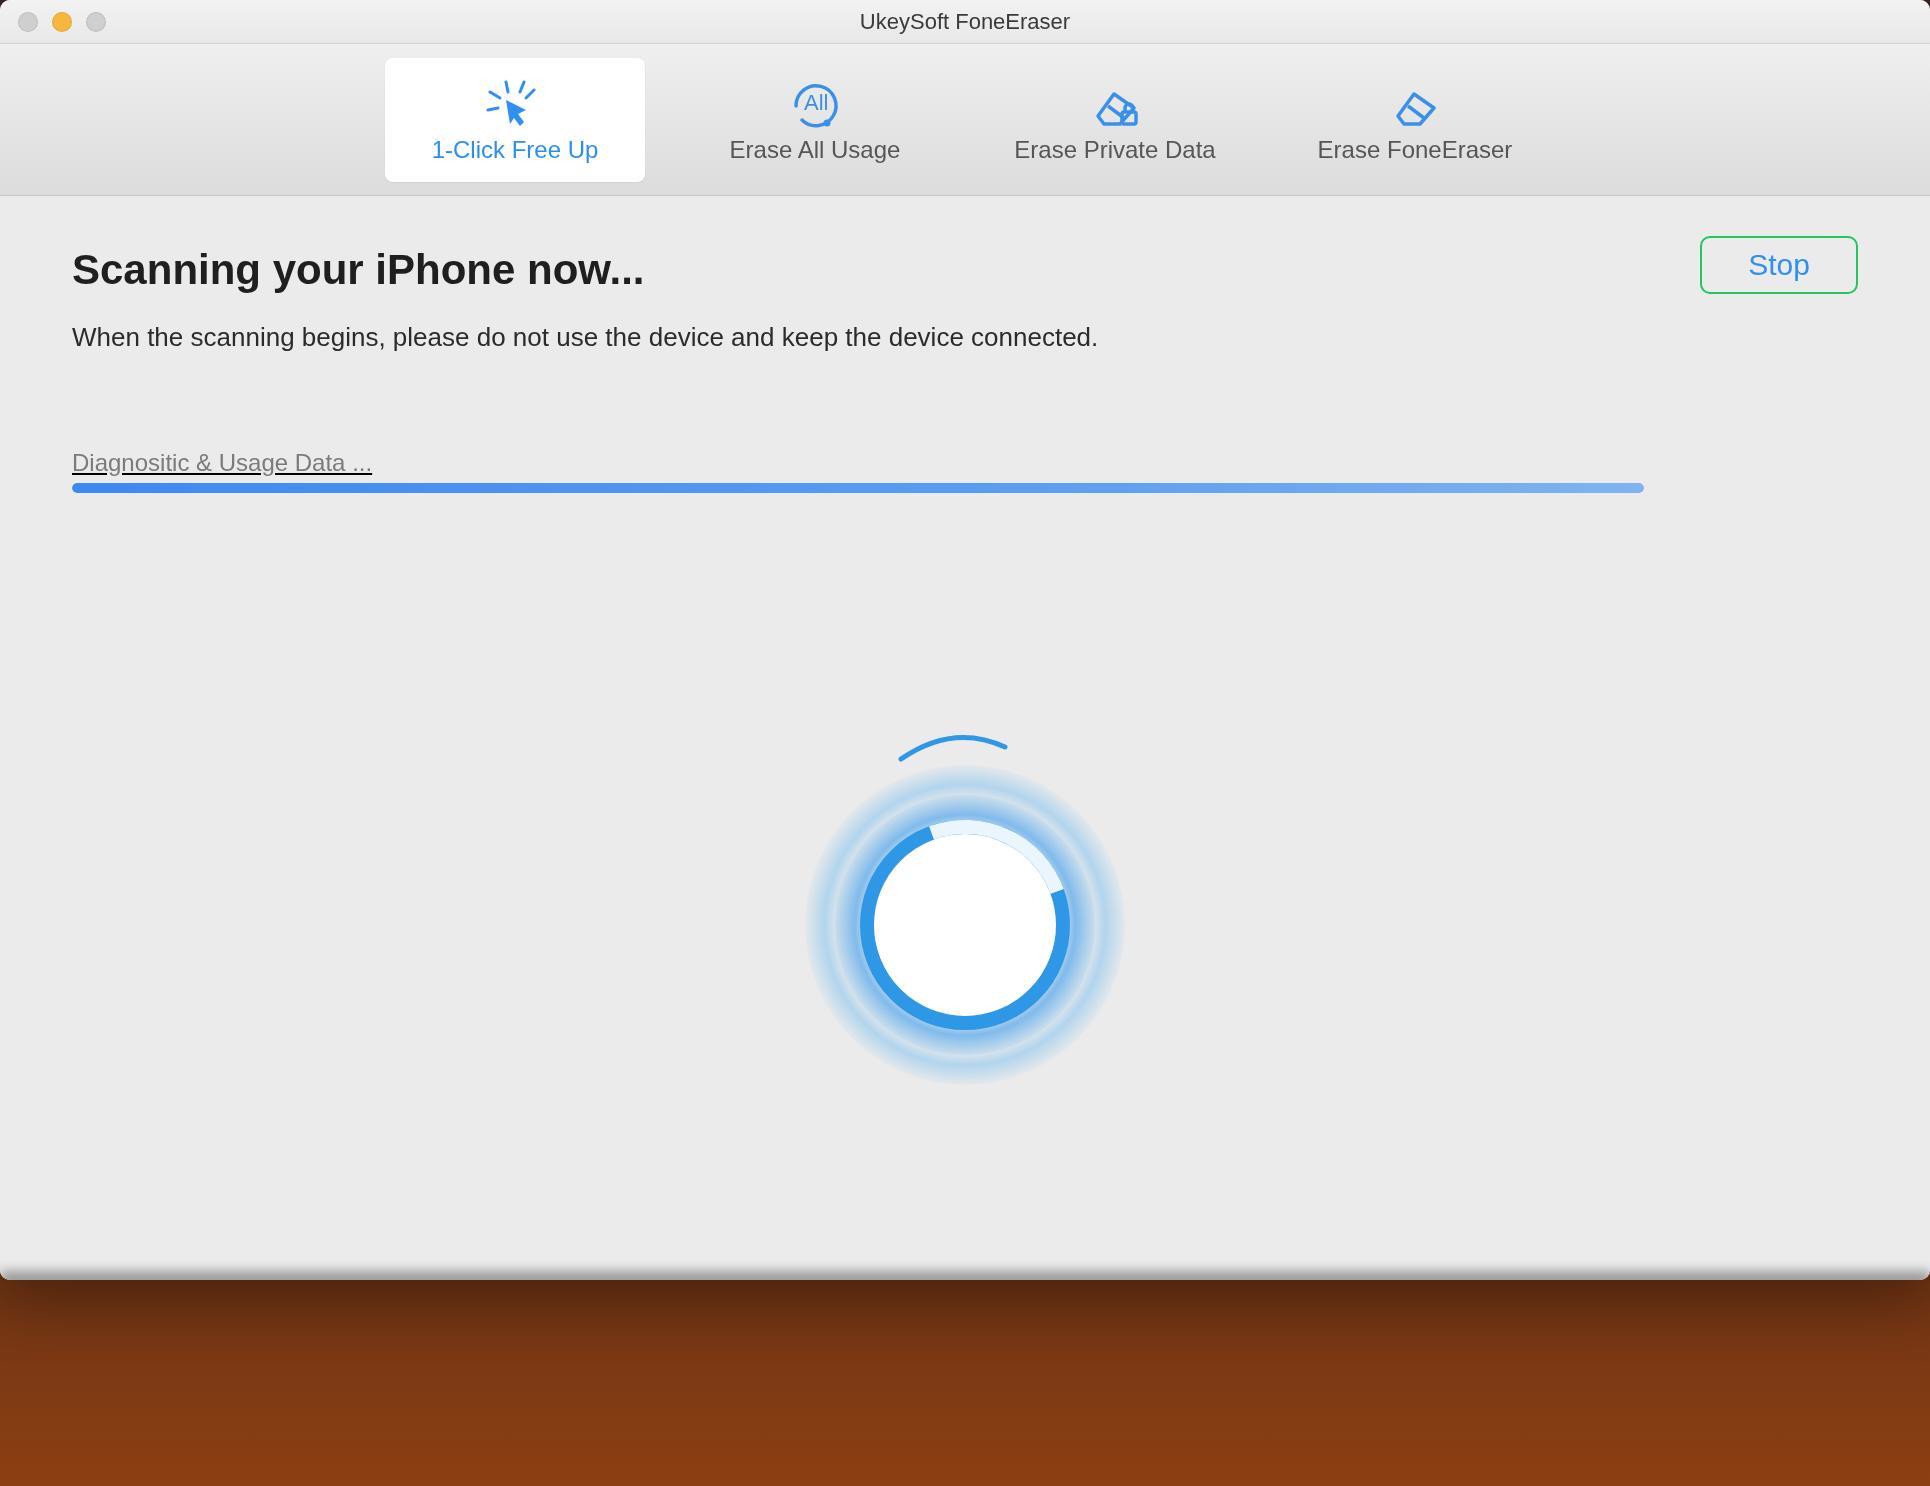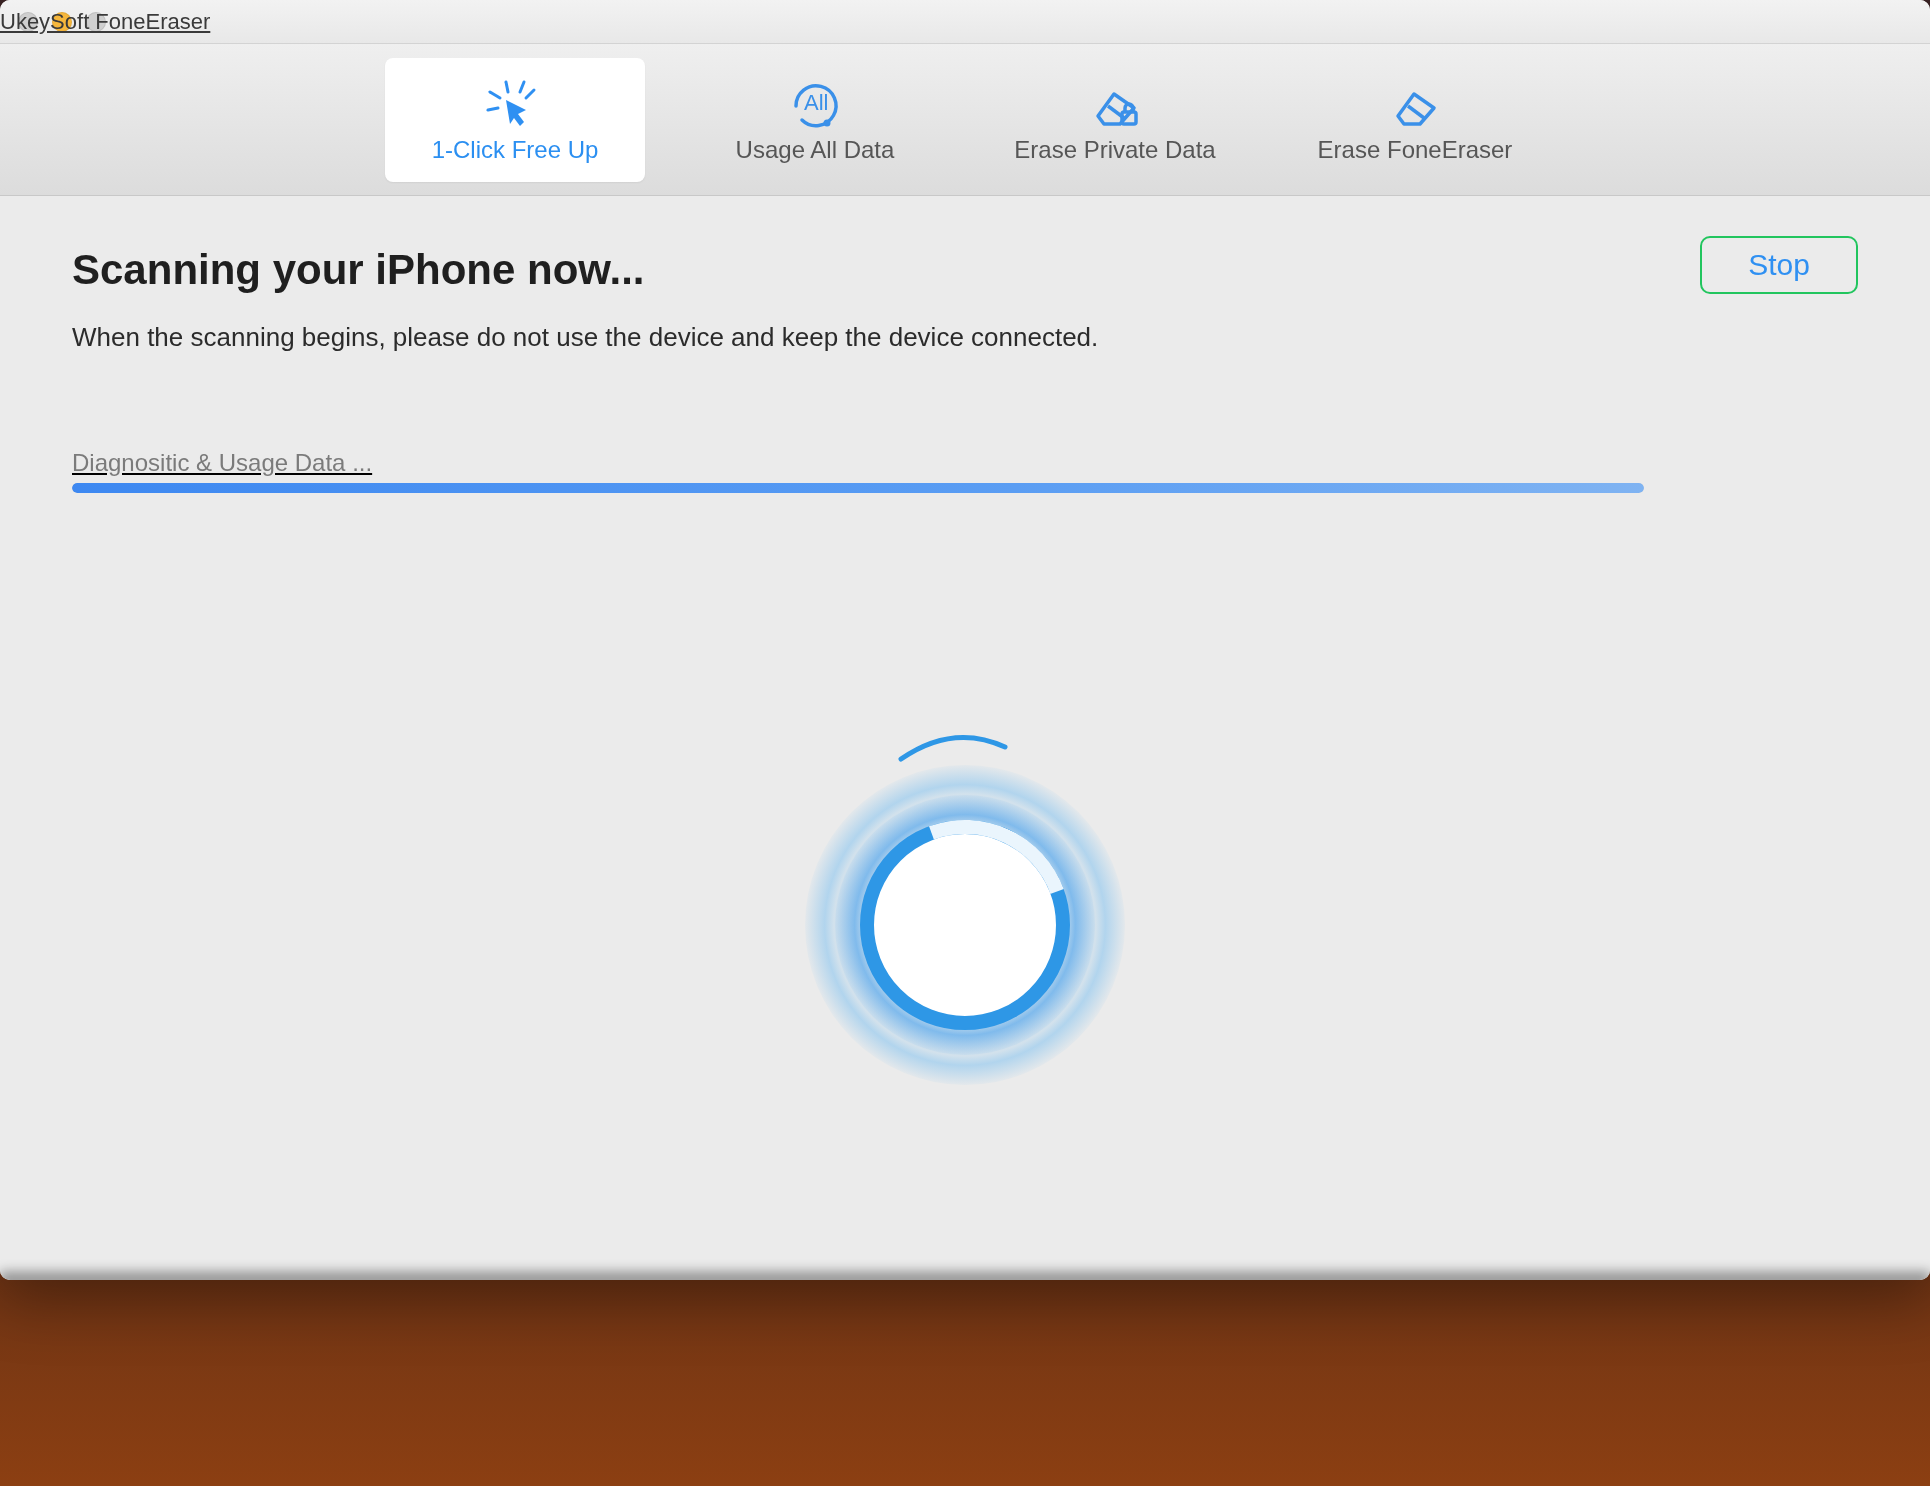--- a/index.html
+++ b/index.html
@@ -37,26 +37,25 @@
     gap: 14px;
     padding-left: 18px;
   }
   .dot {
     width: 20px; height: 20px; border-radius: 50%;
     background: #cfcfcf;
     box-shadow: inset 0 0 0 1px rgba(0,0,0,.08);
   }
   .dot.yellow { background: #f6b73c; }
   .title {
-    position: absolute; left:0; right:0; text-align:left;
+    position: absolute; left:0; right:0; text-align:center;
     font-size: 22px;
     color: #3a3a3a;
     font-weight: 500;
     pointer-events: none;
-    text-decoration: underline;
   }
   
   .toolbar {
     height: 152px;
     background: linear-gradient(#efefef, #dcdcdc);
     border-bottom: 1px solid #c8c8c8;
     display: flex;
     align-items: center;
     justify-content: center;
     gap: 40px;
@@ -207,21 +206,21 @@
     <div class="tab">
       <span class="icon">
         <svg width="70" height="54" viewBox="0 0 70 54">
           <g stroke="#3a90e9" stroke-width="3.5" fill="none" stroke-linecap="round">
             <path d="M16 30 A20 20 0 1 1 22 44"></path>
             <text x="24" y="34" font-size="22" font-family="Arial" fill="#3a90e9" stroke="none">All</text>
             <circle cx="47" cy="47" r="3.5" fill="#3a90e9" stroke="none"></circle>
           </g>
         </svg>
       </span>
-      <span class="label">Usage All Data</span>
+      <span class="label">Erase All Usage</span>
     </div>
 
     <div class="tab">
       <span class="icon">
         <svg width="70" height="54" viewBox="0 0 70 54">
           <g stroke="#3a90e9" stroke-width="3.5" fill="none" stroke-linejoin="round">
             <path d="M18 40 L34 18 L54 32 L40 48 L24 48 Z"></path>
             <line x1="28" y1="30" x2="44" y2="42"></line>
             <rect x="42" y="36" width="14" height="12" rx="2"></rect>
             <path d="M45 36 v-4 a4 4 0 0 1 8 0 v4"></path>

